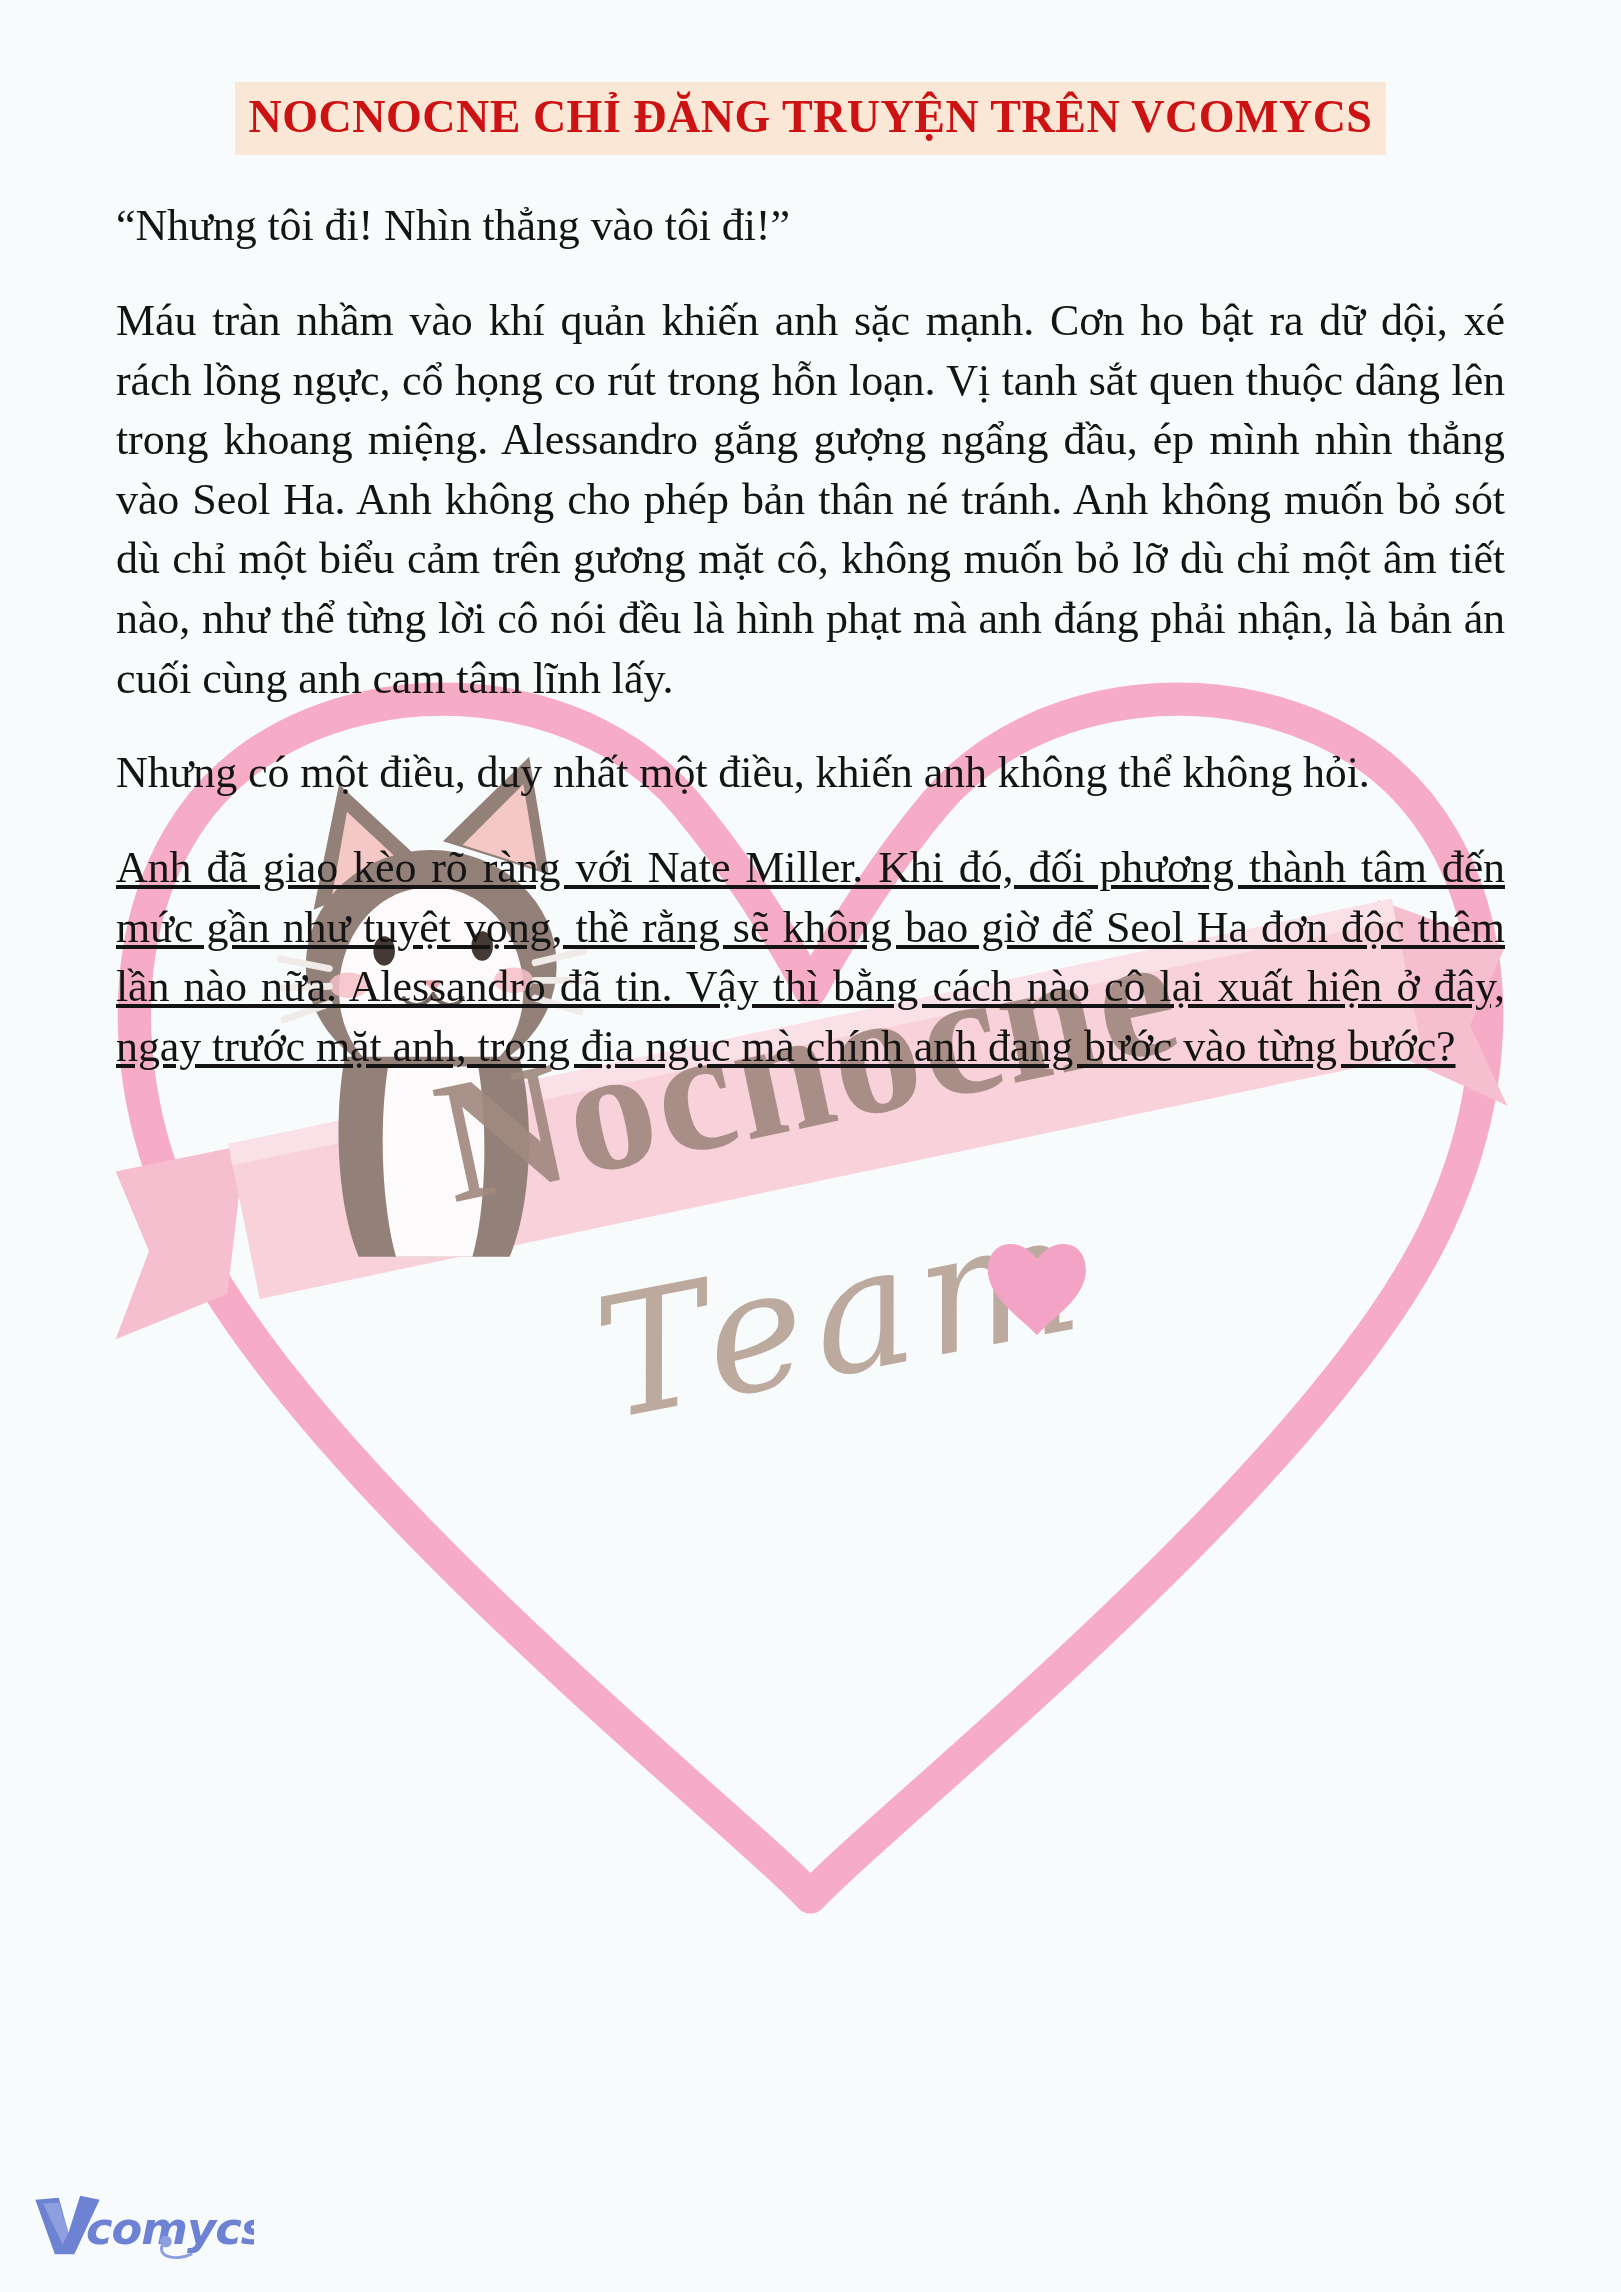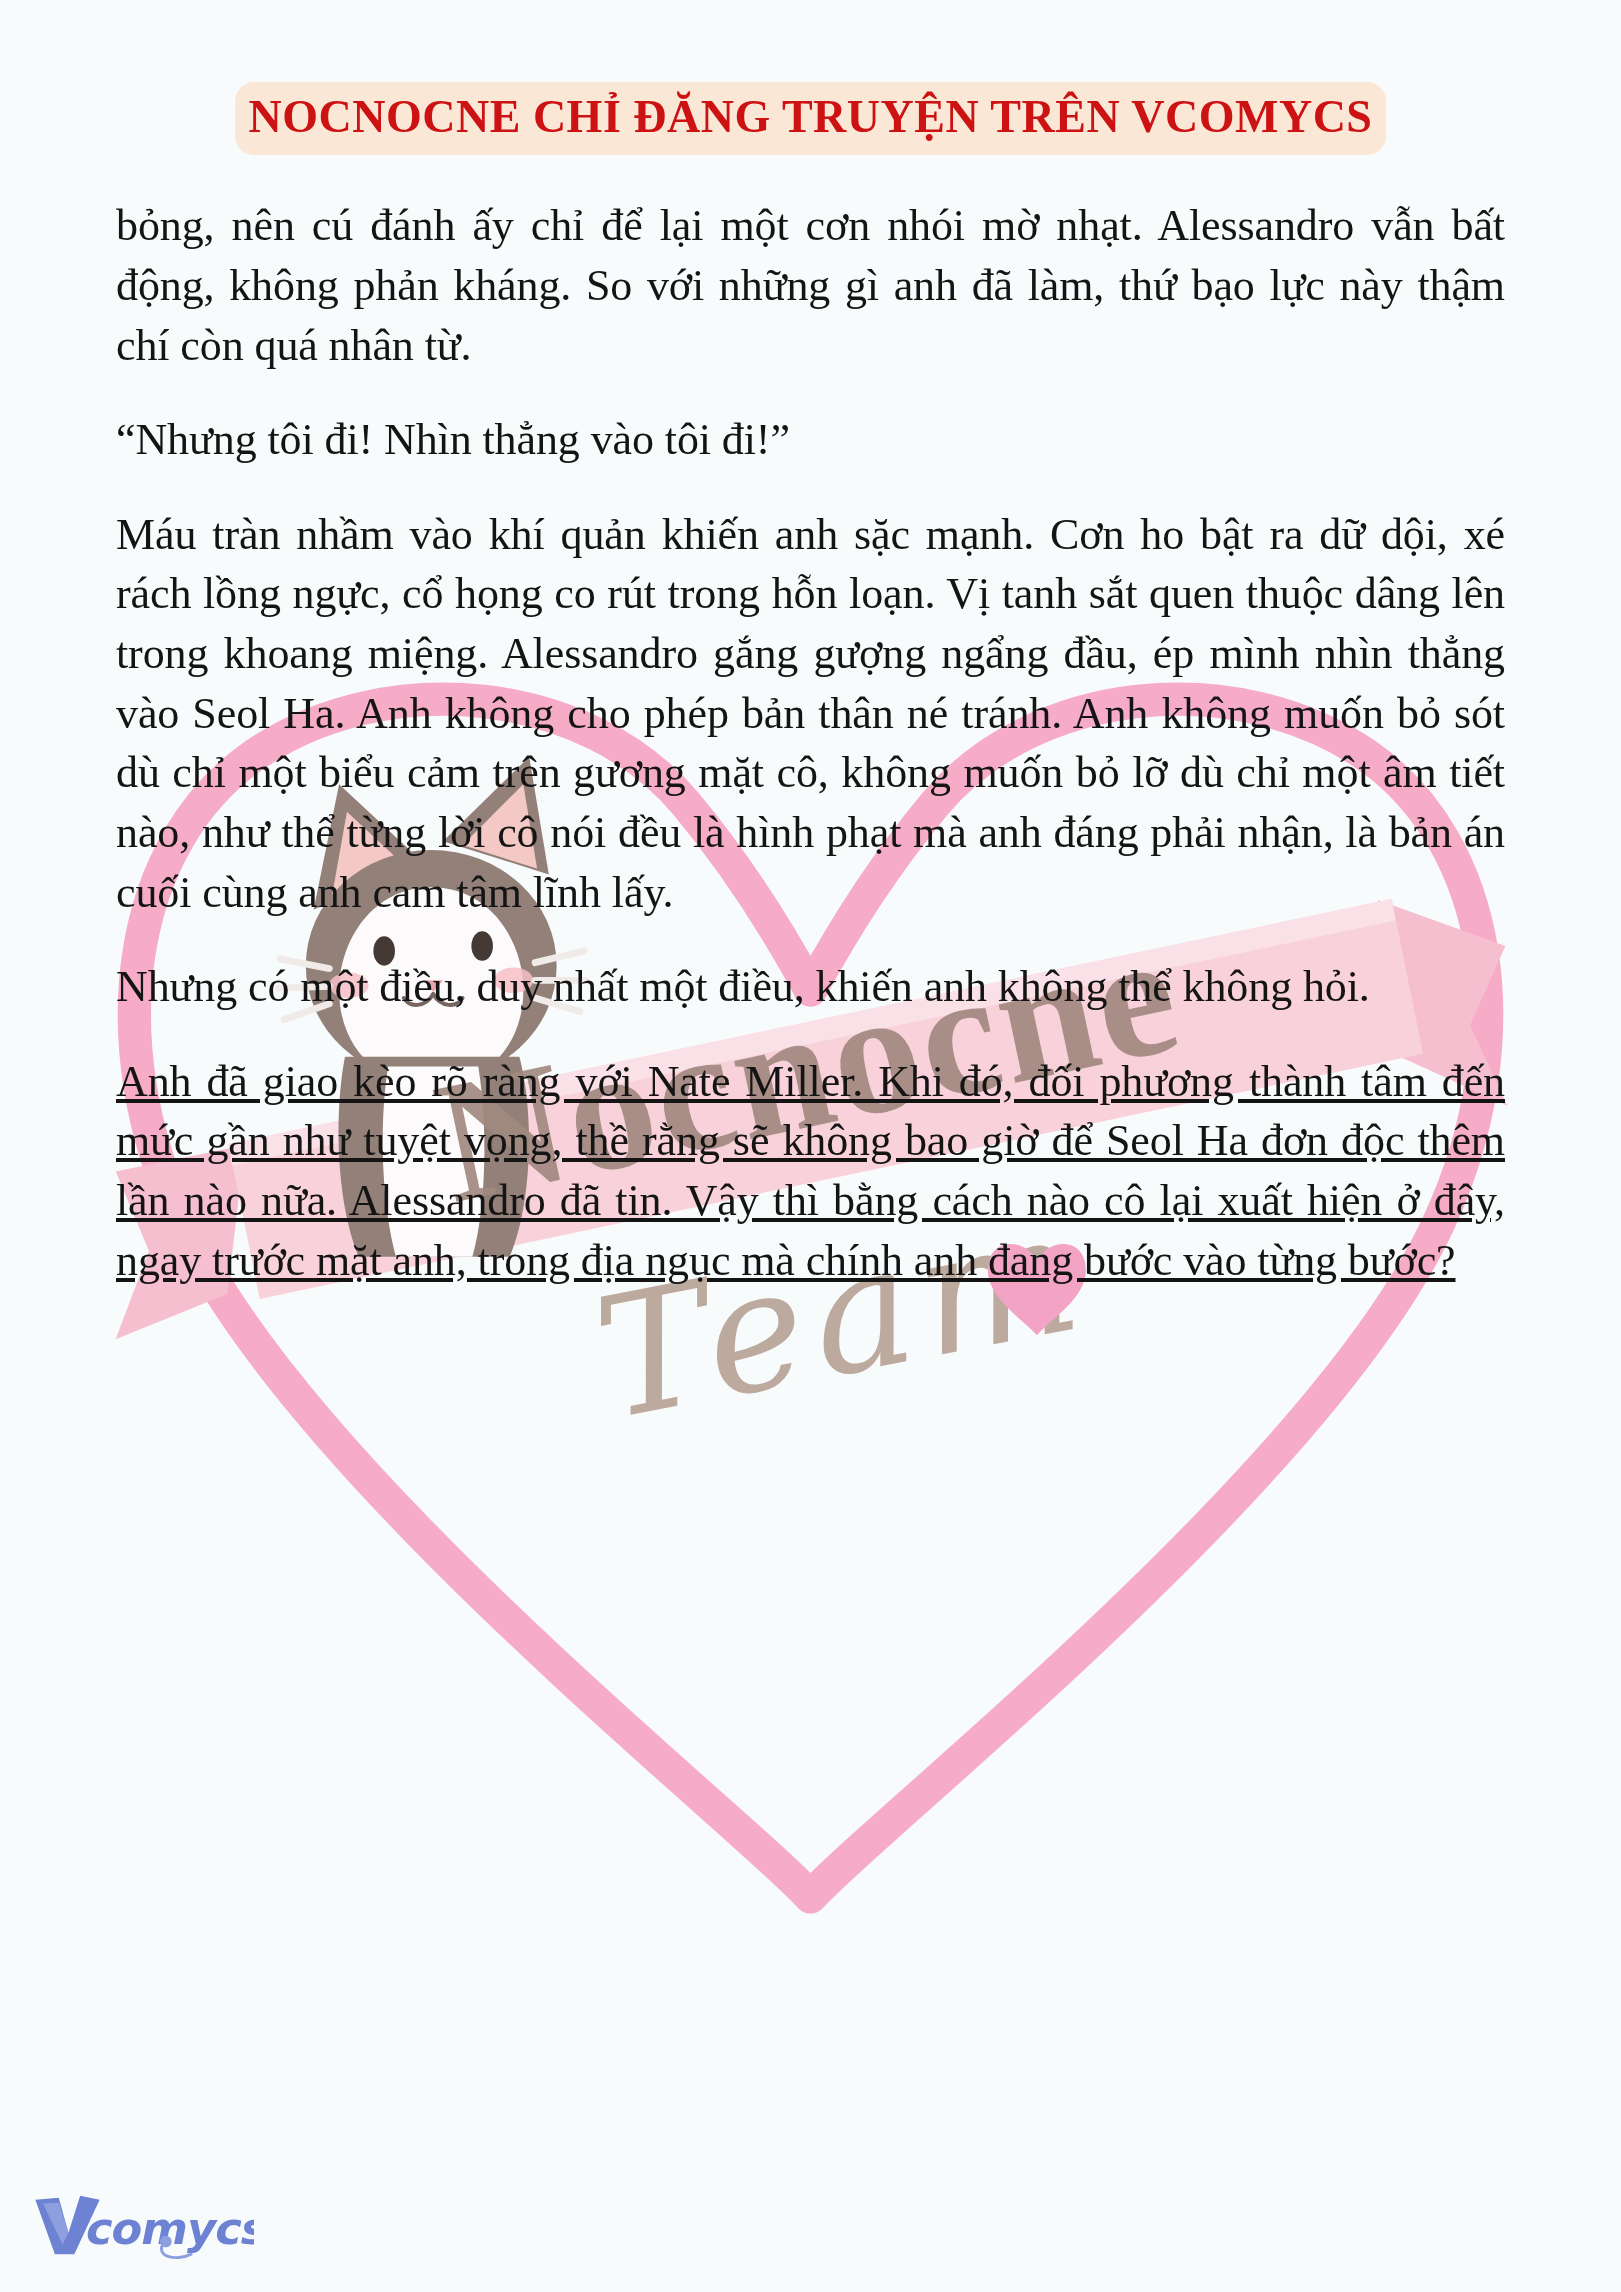--- a/index.html
+++ b/index.html
@@ -44,21 +44,20 @@
     display:inline-block;
     background:#fbe7d6;
     color:#cc1212;
     font-family:"Liberation Serif","DejaVu Serif",serif;
     font-weight:bold;
     font-size:46px;
     line-height:1.32;
     letter-spacing:0.5px;
     padding:4.9px 13.7px 7.8px 13.7px;
     white-space:nowrap;
-    border-radius:19px;
   }
 
   .para {
     color:#141414;
     font-family:"Liberation Serif","DejaVu Serif",serif;
     font-size:44px;
     line-height:1.355;
     margin-bottom:35px;
     text-align:justify;
     text-justify:inter-word;
@@ -165,21 +164,20 @@
       </g>
     </svg>
   </div>
 
   <div id="content">
 
     <div id="banner-wrap">
       <div id="banner">NOCNOCNE CHỈ ĐĂNG TRUYỆN TRÊN VCOMYCS</div>
     </div>
 
-    <p class="para">bỏng, nên cú đánh ấy chỉ để lại một cơn nhói mờ nhạt. Alessandro vẫn bất động, không phản kháng. So với những gì anh đã làm, thứ bạo lực này thậm chí còn quá nhân từ.</p>
     <p class="para nojust">“Nhưng tôi đi! Nhìn thẳng vào tôi đi!”</p>
     <p class="para">Máu tràn nhầm vào khí quản khiến anh sặc mạnh. Cơn ho bật ra dữ dội, xé rách lồng ngực, cổ họng co rút trong hỗn loạn. Vị tanh sắt quen thuộc dâng lên trong khoang miệng. Alessandro gắng gượng ngẩng đầu, ép mình nhìn thẳng vào Seol Ha. Anh không cho phép bản thân né tránh. Anh không muốn bỏ sót dù chỉ một biểu cảm trên gương mặt cô, không muốn bỏ lỡ dù chỉ một âm tiết nào, như thể từng lời cô nói đều là hình phạt mà anh đáng phải nhận, là bản án cuối cùng anh cam tâm lĩnh lấy.</p>
     <p class="para">Nhưng có một điều, duy nhất một điều, khiến anh không thể không hỏi.</p>
     <p class="para">Anh đã giao kèo rõ ràng với Nate Miller. Khi đó, đối phương thành tâm đến mức gần như tuyệt vọng, thề rằng sẽ không bao giờ để Seol Ha đơn độc thêm lần nào nữa. Alessandro đã tin. Vậy thì bằng cách nào cô lại xuất hiện ở đây, ngay trước mặt anh, trong địa ngục mà chính anh đang bước vào từng bước?</p>
 
   </div>
 
   <div id="logo">
     <svg viewBox="0 0 230 76" xmlns="http://www.w3.org/2000/svg">
       <g>

